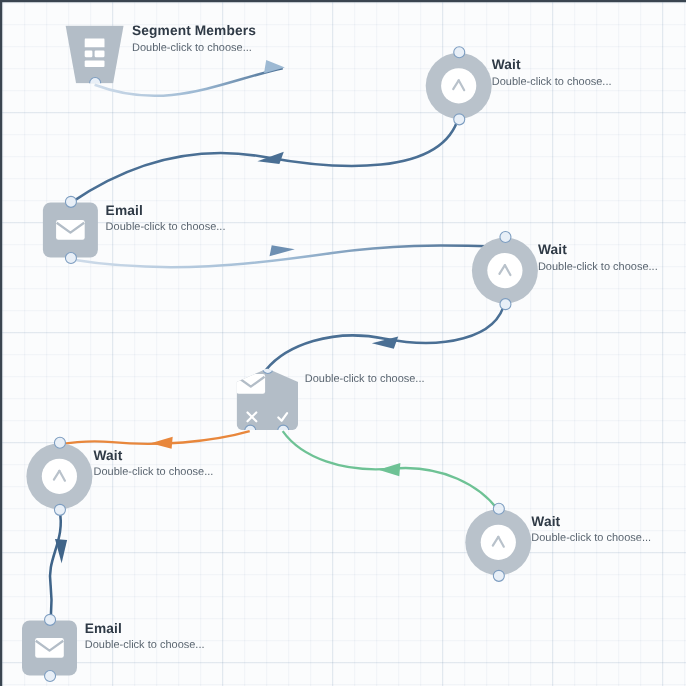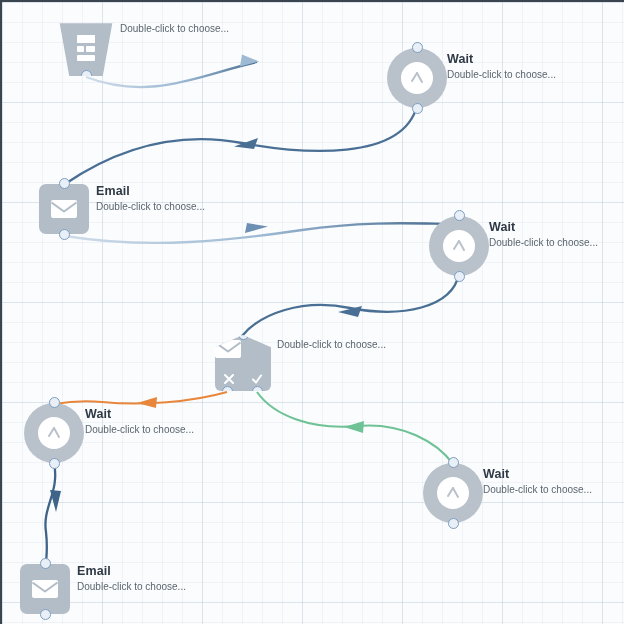--- a/index.html
+++ b/index.html
@@ -132,20 +132,21 @@
     <div class="shape trapezoid">
       <svg class="trap-ico" width="28" height="30" viewBox="0 0 28 30">
         <path d="M5,2 A9,9 0 0 1 23,2 L23,8 L5,8 Z" fill="#ffffff"></path>
         <rect x="5" y="11" width="7" height="6" rx="1" fill="#ffffff"></rect>
         <rect x="14" y="11" width="9" height="6" rx="1" fill="#ffffff"></rect>
         <rect x="5" y="20" width="18" height="6" rx="1" fill="#ffffff"></rect>
       </svg>
       <div class="port" style="left:23px;top:50px;"></div>
     </div>
     <div class="label" style="left:62px;top:1px;">
+      <div class="title">Segment Members</div>
       <div class="sub">Double-click to choose...</div>
     </div>
   </div>
 
   <div class="node" style="left:385px;top:46px;">
     <div class="shape circle">
       <div class="inner">
         <svg width="26" height="26" viewBox="0 0 26 26">
           <line x1="13" y1="8" x2="8" y2="16" stroke="#b9c2cb" stroke-width="2" stroke-linecap="round"></line>
           <line x1="13" y1="8" x2="18" y2="17" stroke="#b9c2cb" stroke-width="2" stroke-linecap="round"></line>

